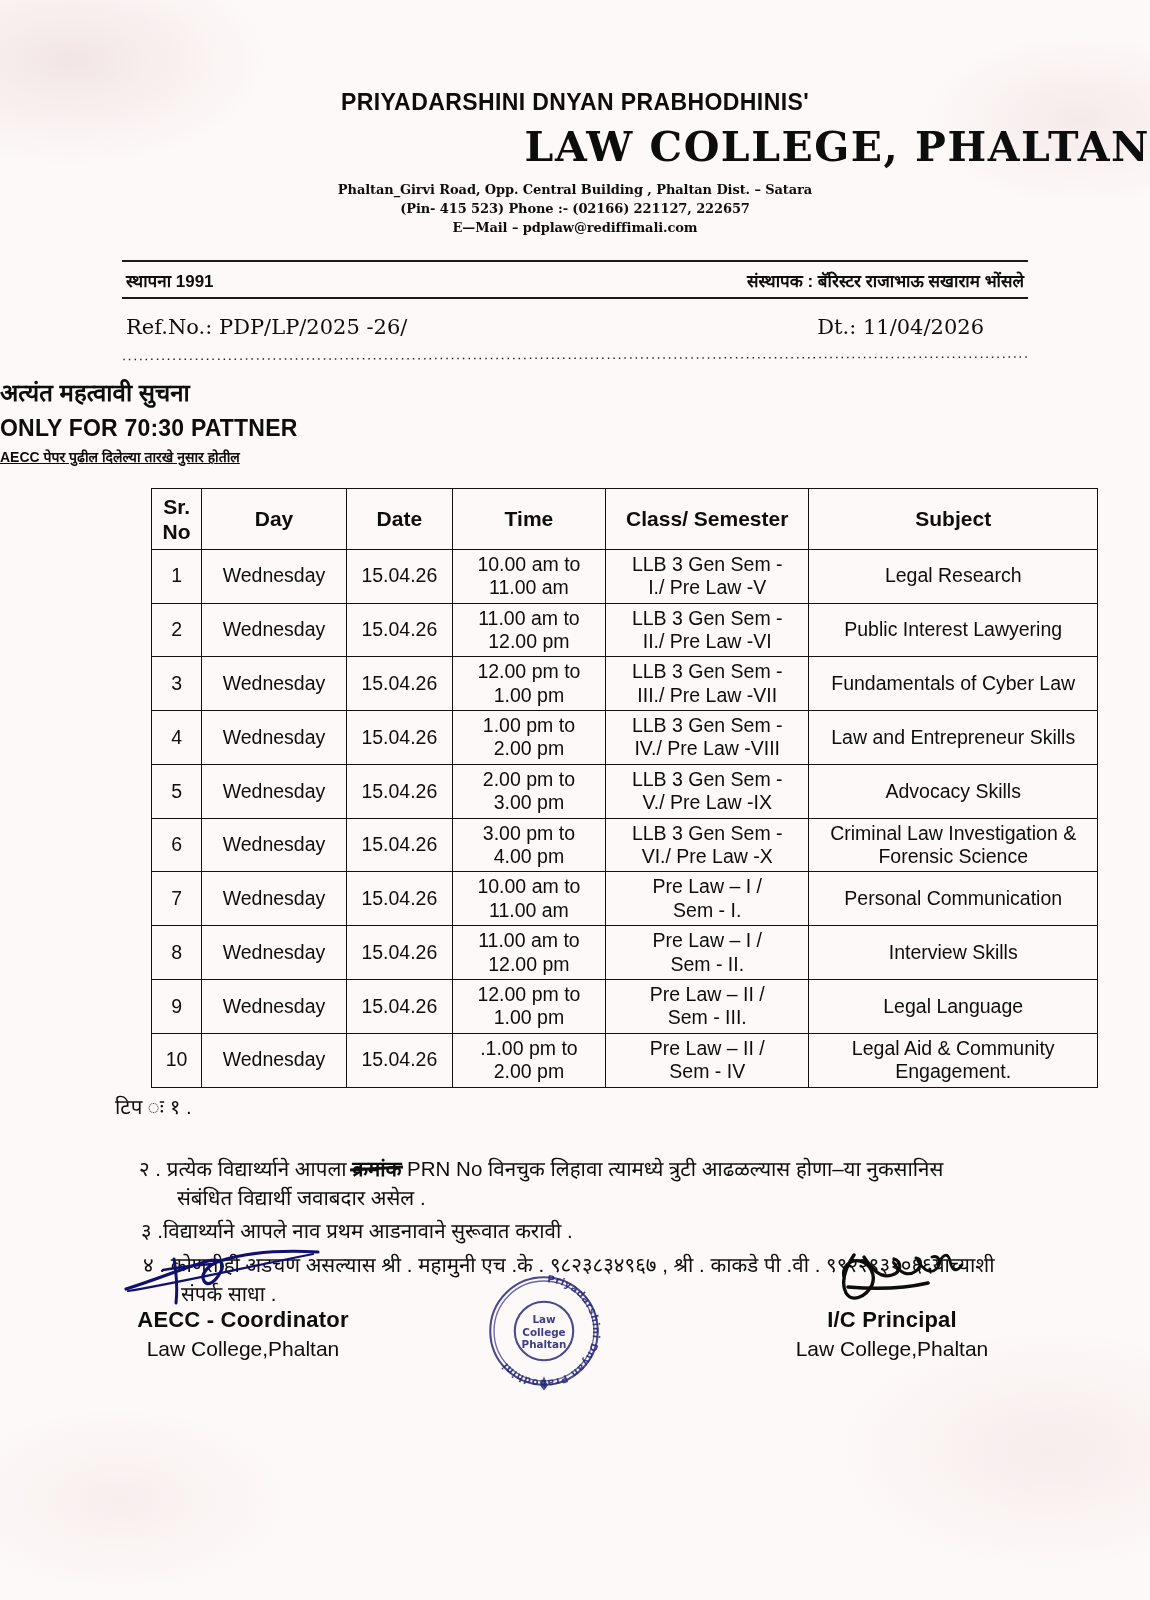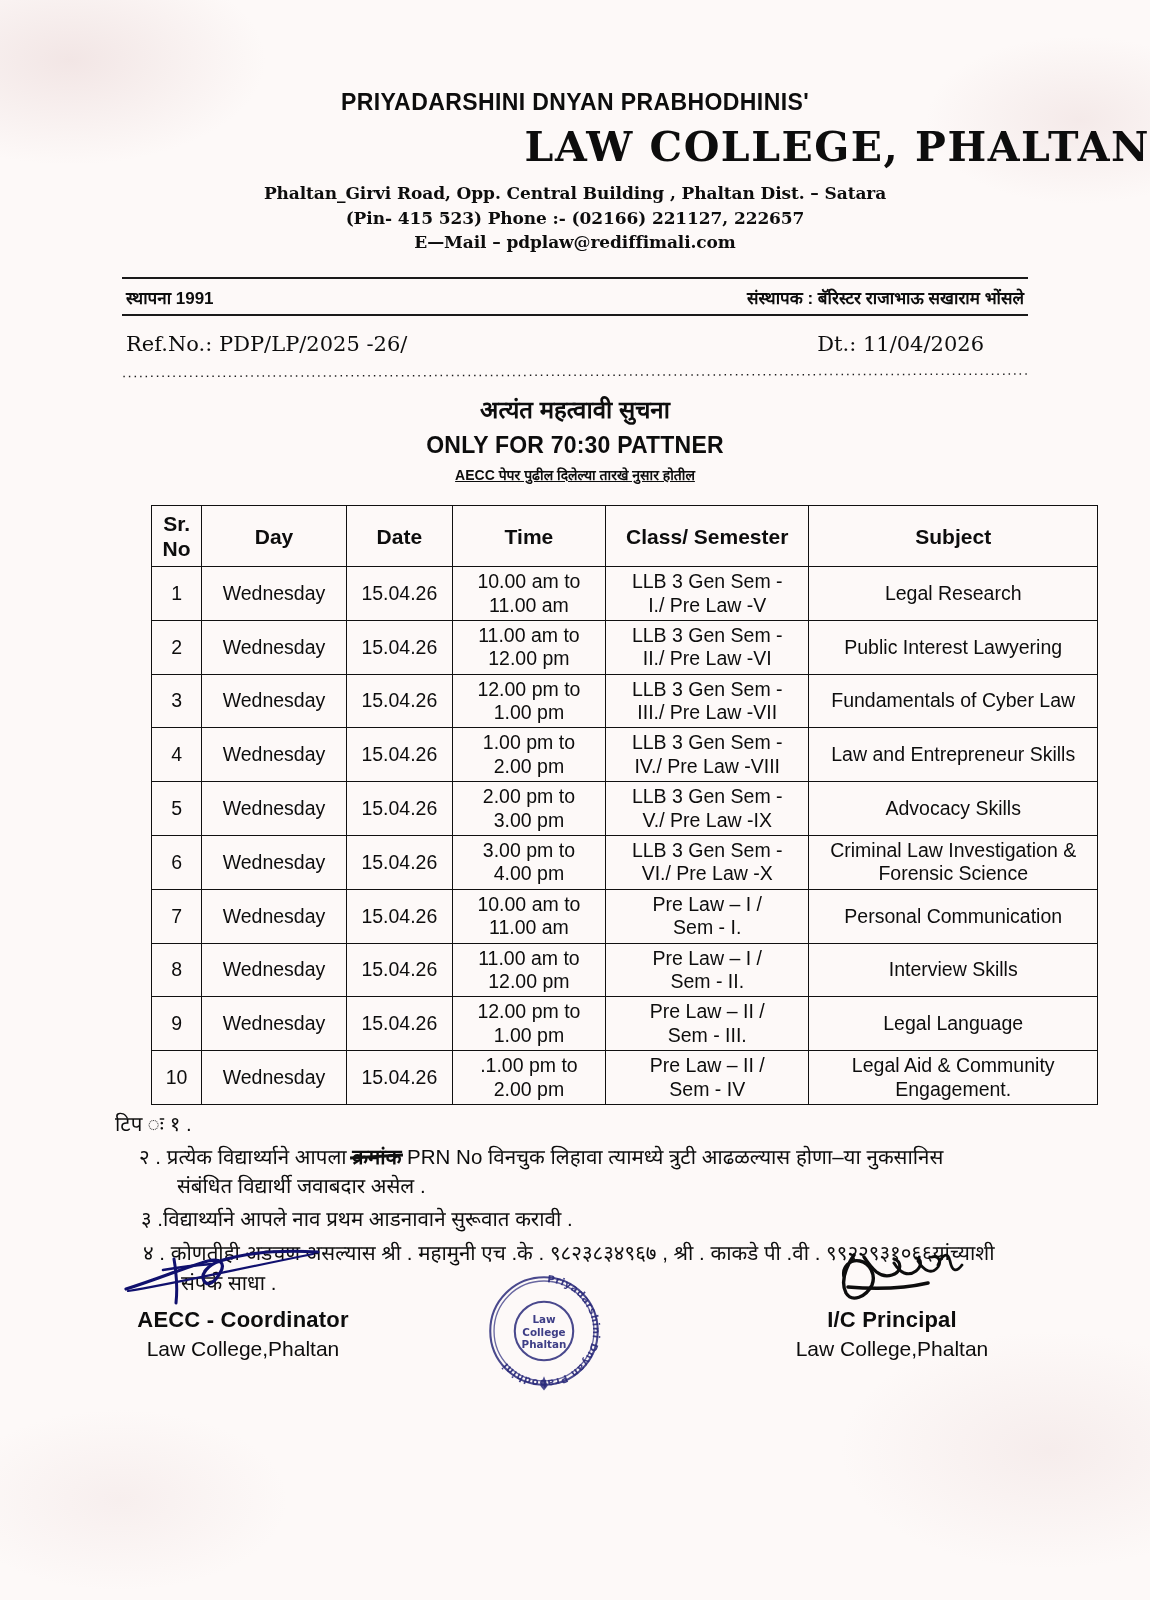--- a/index.html
+++ b/index.html
@@ -40,21 +40,21 @@
     font-family: "DejaVu Serif", serif;
     font-size: 41px;
     font-weight: bold;
     letter-spacing: 1.5px;
     margin-top: 10px;
     line-height: 1.05;
   }
   .lh-line {
     text-align: center;
     font-family: "DejaVu Serif", serif;
-    font-size: 17px;
+    font-size: 13px;
     font-weight: bold;
     line-height: 1.45;
     letter-spacing: -0.1px;
   }
   .lh-line.first { margin-top: 12px; }
 
   
   .band {
     position: relative;
     margin: 22px 122px 0 122px;
@@ -93,21 +93,21 @@
     letter-spacing: 1.4px;
     line-height: 10px;
     height: 16px;
     overflow: hidden;
     white-space: nowrap;
     color: #1a1a1a;
     transform: rotate(-0.15deg);
   }
 
   
-  .notice { text-align: center; margin-top: 12px; }
+  .notice { margin-top: 12px; }
   .notice-mr {
     font-size: 24px;
     font-weight: 600;
     line-height: 1.35;
   }
   .notice-en {
     font-size: 23px;
     font-weight: bold;
     line-height: 1.4;
     letter-spacing: 0.2px;
@@ -155,21 +155,21 @@
   .cell-2line { white-space: pre-line; }
 
   
   .notes {
     margin: 4px 110px 0 115px;
     font-size: 20.5px;
     line-height: 1.42;
   }
   .note-row { display: flex; align-items: flex-start; }
   .note-lead { white-space: nowrap; }
-  .note-1 { padding-left: 0px; }
+  .note-1 { padding-left: 0px; flex-direction: column; }
   .note-2 { padding-left: 24px; margin-top: 4px; }
   .note-2 .cont { padding-left: 38px; }
   .note-3 { padding-left: 26px; margin-top: 4px; }
   .note-4 { padding-left: 28px; margin-top: 5px; }
   .note-4 .cont { padding-left: 38px; }
   .strike-word { position: relative; font-weight: bold; }
   .strike-word::after {
     content: "";
     position: absolute;
     left: -2px; right: -2px; top: 46%;

